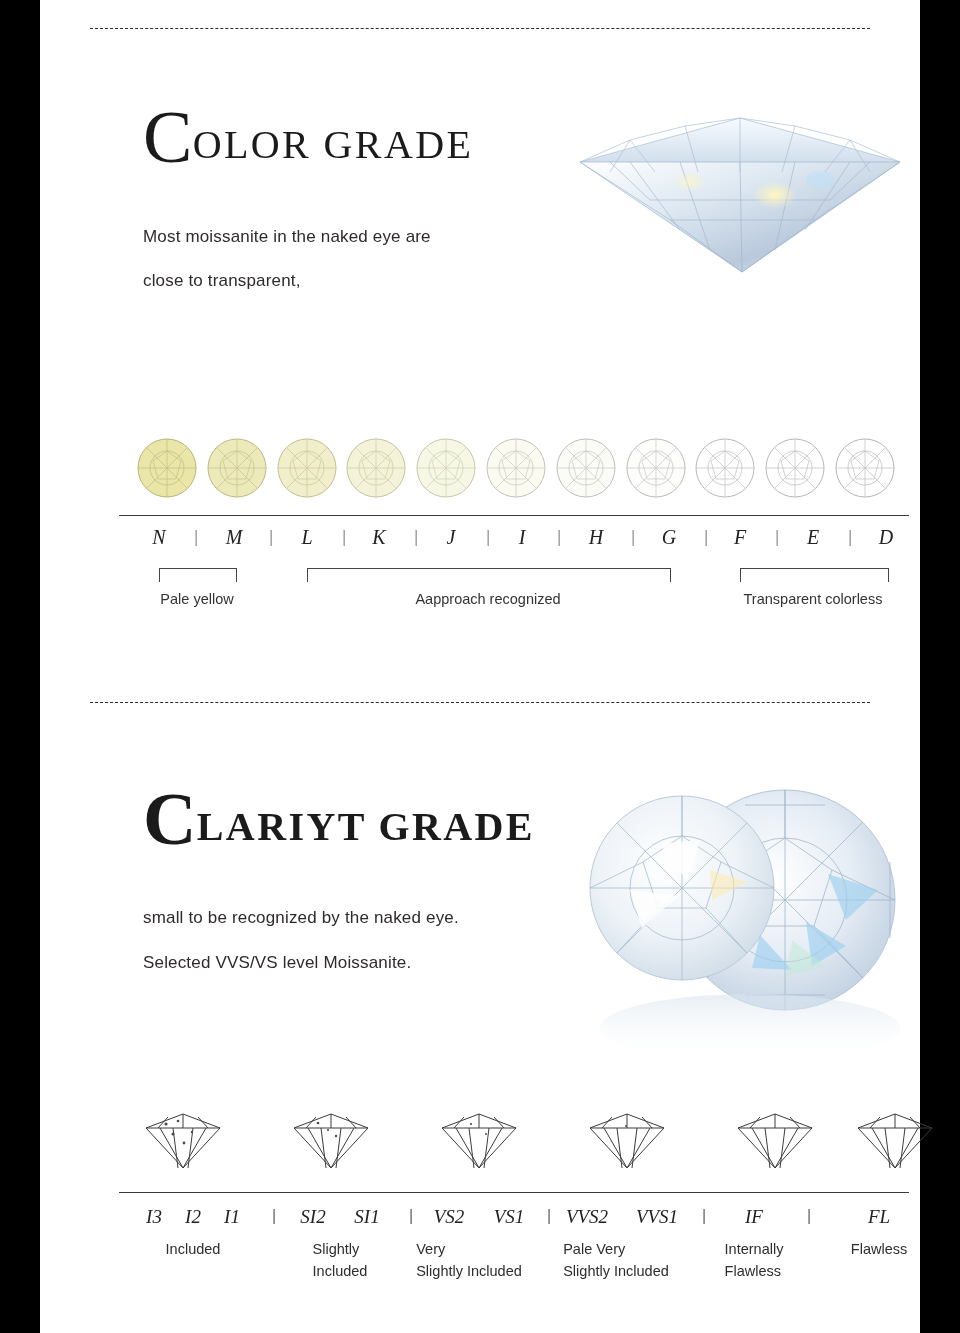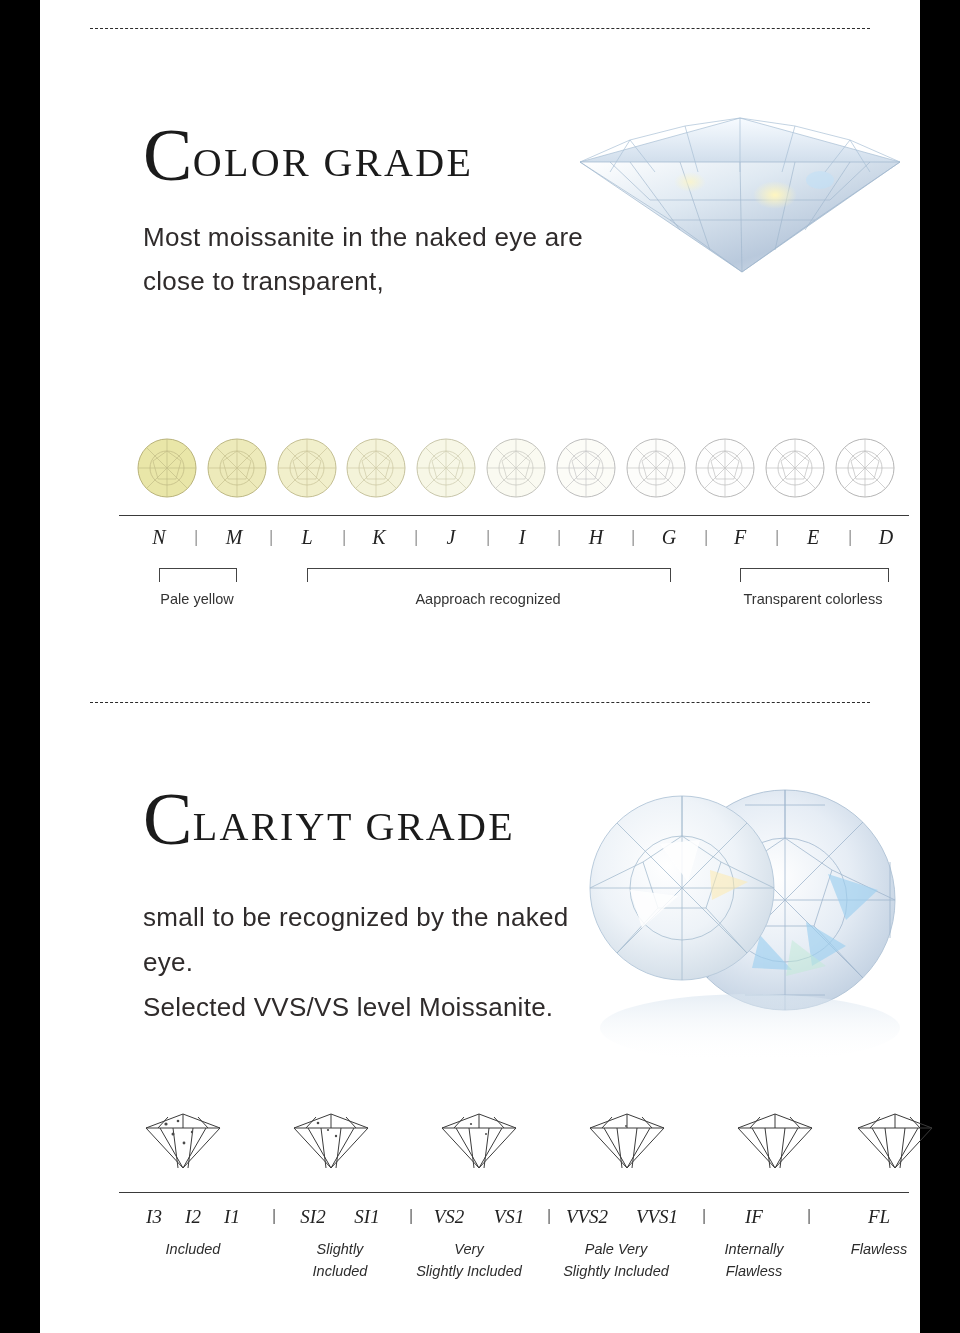--- a/index.html
+++ b/index.html
@@ -46,27 +46,27 @@
   .section-title .cap {
     font-size: 74px;
     line-height: 0.8;
     vertical-align: -4px;
     font-family: "Liberation Serif", serif;
   }
   .section-title .rest {
     font-size: 40px;
     letter-spacing: 0.06em;
   }
-  #title-color { left: 103px; top: 126px; text-align: right; }
-  #title-clarity { left: 103px; top: 790px; }
+  #title-color { left: 103px; top: 108px; text-align: right; }
+  #title-clarity { left: 103px; top: 790px; font-weight: bold; }
 
   
   .para {
     position: absolute;
-    font-size: 26px;
+    font-size: 17px;
     line-height: 44px;
     color: #2f2b2b;
     letter-spacing: 0.01em;
   }
   #para-color { left: 103px; top: 215px; width: 520px; }
   #para-clarity { left: 103px; top: 895px; width: 470px; line-height: 45px; }
 
   
   #hero-diamond {
     position: absolute;
@@ -187,24 +187,23 @@
     color: #666;
     transform: translateX(-50%);
     top: 15px;
   }
   .cg-label {
     position: absolute;
     font-size: 14.5px;
     color: #2d2d2d;
     transform: translateX(-50%);
     top: 46px;
-    text-align: center;
+    text-align: left;
     line-height: 22px;
     white-space: nowrap;
-    font-style: italic;
   }
 </style>
 </head>
 <body>
 
 <div class="page">
 
   <div class="dashed" id="dash-top"></div>
 
   <div class="section-title" id="title-color">

